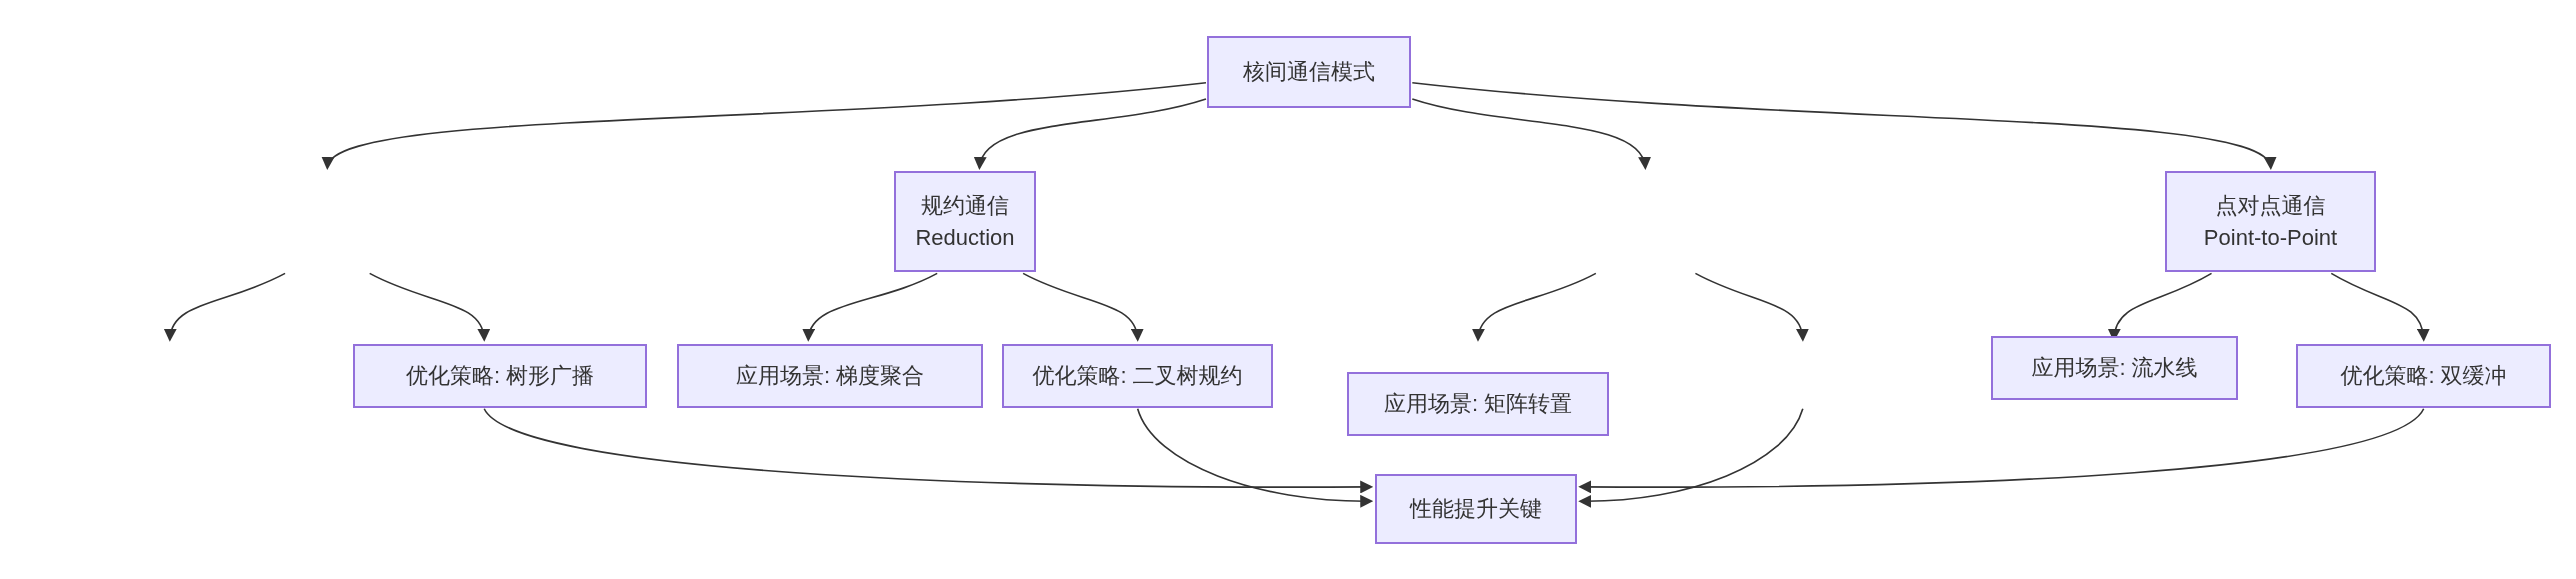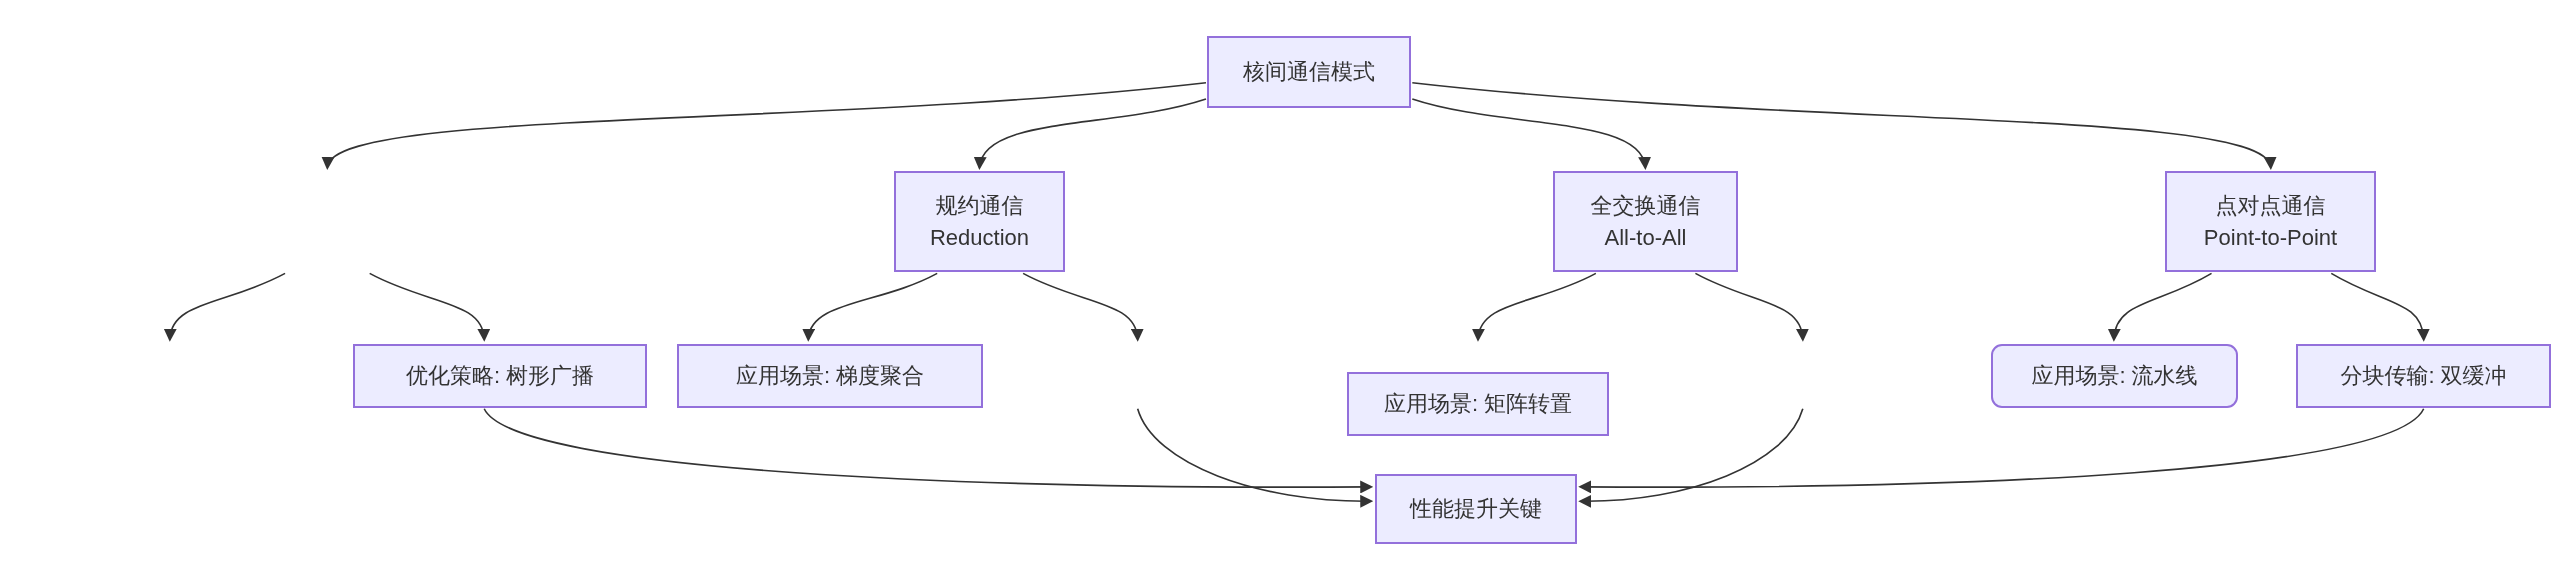--- a/index.html
+++ b/index.html
@@ -73,56 +73,55 @@
     <path class="edge" marker-end="url(#arrow)" d="M 1748,628 C 1772,712 1932,772 2106,770"></path>
     <path class="edge" marker-end="url(#arrow)" d="M 2770,628 C 2746,712 2595,772 2429,770"></path>
     <path class="edge" marker-end="url(#arrow)" d="M 3724,628 C 3678,726 3015,752 2429,748"></path>
   </svg>
 
   <div class="node" style="left:1207px; top:36px; width:204px; height:72px;">
     <div>核间通信模式</div>
   </div>
 
 
-  <div class="node" style="left:894px; top:171px; width:171px; height:101px;">
+  <div class="node" style="left:894px; top:171px; width:142px; height:101px;">
     <div>规约通信</div>
     <div>Reduction</div>
   </div>
 
-  <div class="node" style="left:1553px; top:171px; width:185px; height:101px;">
-    <div>全交换通信</div>
-    <div>All-to-All</div>
-  </div>
 
   <div class="node" style="left:2165px; top:171px; width:211px; height:101px;">
     <div>点对点通信</div>
     <div>Point-to-Point</div>
   </div>
 
 
   <div class="node" style="left:353px; top:344px; width:294px; height:64px;">
     <div>优化策略: 树形广播</div>
   </div>
 
   <div class="node" style="left:677px; top:344px; width:306px; height:64px;">
     <div>应用场景: 梯度聚合</div>
   </div>
 
+  <div class="node" style="left:1002px; top:344px; width:271px; height:64px;">
+    <div>优化策略: 二叉树规约</div>
+  </div>
 
   <div class="node" style="left:1347px; top:344px; width:262px; height:64px;margin-top:28px;">
     <div>应用场景: 矩阵转置</div>
   </div>
 
 
-  <div class="node" style="left:1991px; top:344px; width:247px; height:64px;border-radius:11px;">
+  <div class="node" style="left:1991px; top:336px; width:247px; height:64px;">
     <div>应用场景: 流水线</div>
   </div>
 
   <div class="node" style="left:2296px; top:344px; width:255px; height:64px;">
-    <div>分块传输: 双缓冲</div>
+    <div>优化策略: 双缓冲</div>
   </div>
 
   <div class="node" style="left:1375px; top:474px; width:202px; height:70px;">
     <div>性能提升关键</div>
   </div>
 
 </div>
 
 
 </body></html>

